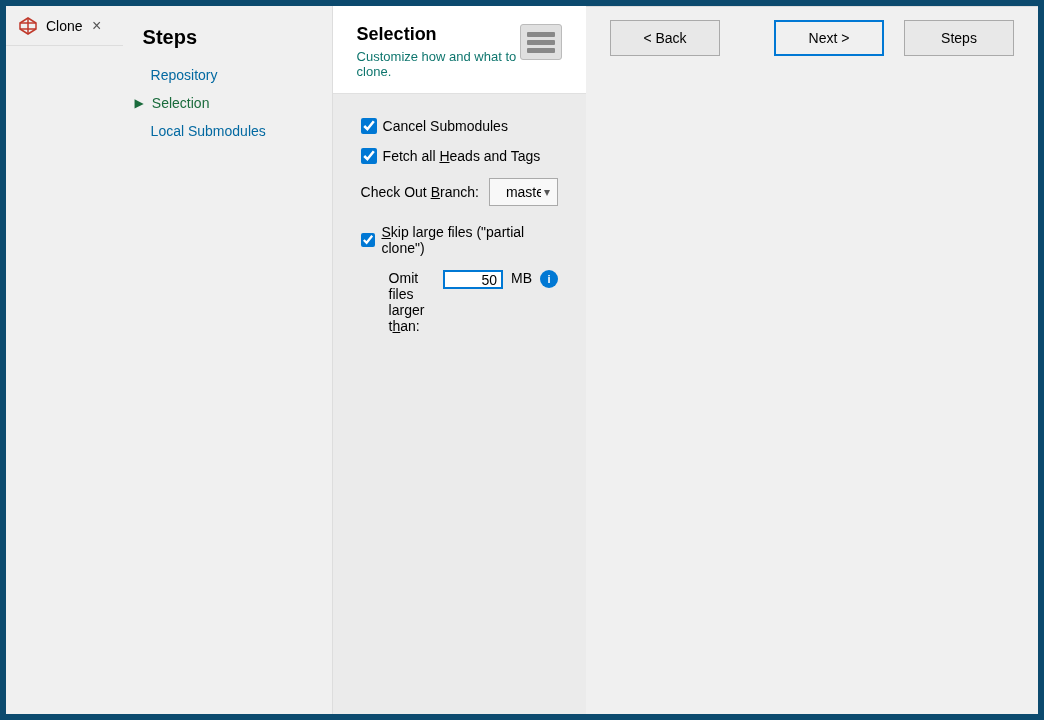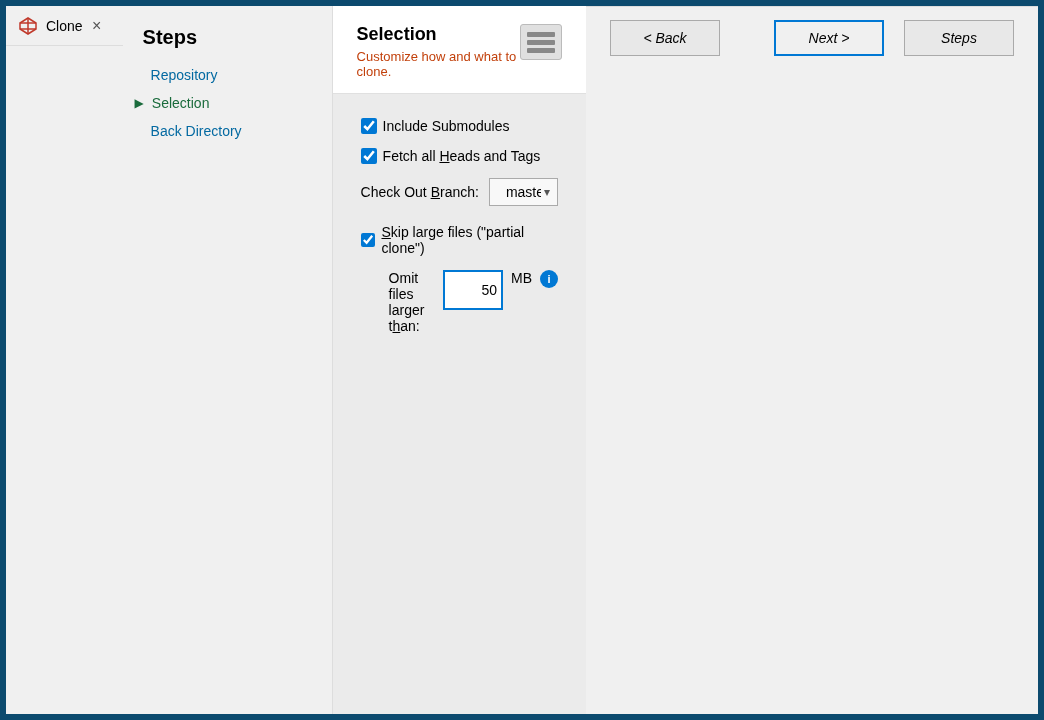--- a/index.html
+++ b/index.html
@@ -108,21 +108,21 @@
     }
     .main-header-left {}
     .main-title {
       font-size: 18px;
       font-weight: bold;
       color: #000;
       margin-bottom: 4px;
     }
     .main-subtitle {
       font-size: 13px;
-      color: #c2410c;
+      color: #0f766e;
     }
     .header-icon {
       width: 42px;
       height: 36px;
       display: flex;
       flex-direction: column;
       gap: 3px;
       justify-content: center;
       align-items: center;
       background: #e0e0e0;
@@ -198,21 +198,21 @@
       color: #555;
     }
     .omit-row {
       display: flex;
       align-items: flex-start;
       gap: 8px;
       margin-left: 28px;
     }
     .omit-input {
       width: 60px;
-      height: 40px;
+      height: 19px;
       border: 2px solid #0078d4;
       padding: 2px 4px;
       font-size: 14px;
       text-align: right;
       background: #fff;
       outline: none;
     }
     .info-icon {
       width: 18px;
       height: 18px;
@@ -239,21 +239,20 @@
     }
     .btn {
       height: 36px;
       padding: 0 24px;
       font-size: 14px;
       cursor: pointer;
       border: 1px solid #aaa;
       background: #e8e8e8;
       color: #000;
       min-width: 110px;
-      font-style: italic;
     }
     .btn-primary {
       border: 2px solid #0078d4;
       background: #f0f0f0;
       color: #000;
       margin-left: 44px;
     }
     .footer-spacer { flex: 1; }
   </style>
 </head>
@@ -279,21 +278,21 @@
     <div class="sidebar">
       <div class="sidebar-steps-label">Steps</div>
       <div class="sidebar-item">
         <span>Repository</span>
       </div>
       <div class="sidebar-item active">
         <span class="arrow">▶</span>
         <span>Selection</span>
       </div>
       <div class="sidebar-item">
-        <span>Back Directory</span>
+        <span>Local Submodules</span>
       </div>
     </div>
 
     <div class="main-panel">
       <div class="main-header">
         <div class="main-header-left">
           <div class="main-title">Selection</div>
           <div class="main-subtitle">Customize how and what to clone.</div>
         </div>
         <div class="header-icon">
@@ -302,21 +301,21 @@
           <div class="header-icon-line"></div>
         </div>
       </div>
 
       <div class="form-area">
 
         <div class="form-row">
           <label class="checkbox-label">
             <input type="checkbox" checked="" style="">
             <span>
-              <span>Include Submodules</span>
+              <span>Cancel Submodules</span>
             </span>
           </label>
         </div>
 
         <div class="form-row">
           <label class="checkbox-label">
             <input type="checkbox" checked="" style="">
             <span>Fetch all <span class="underline">H</span>eads and Tags</span>
           </label>
         </div>

